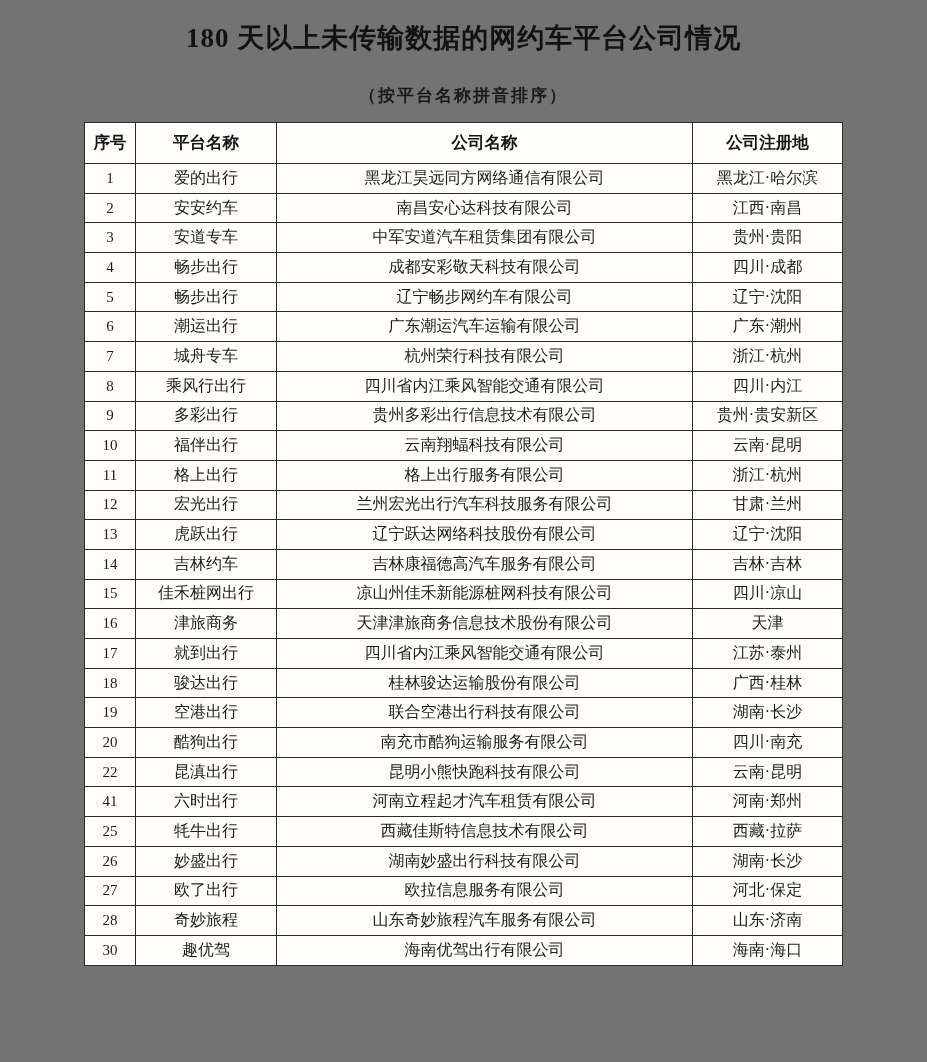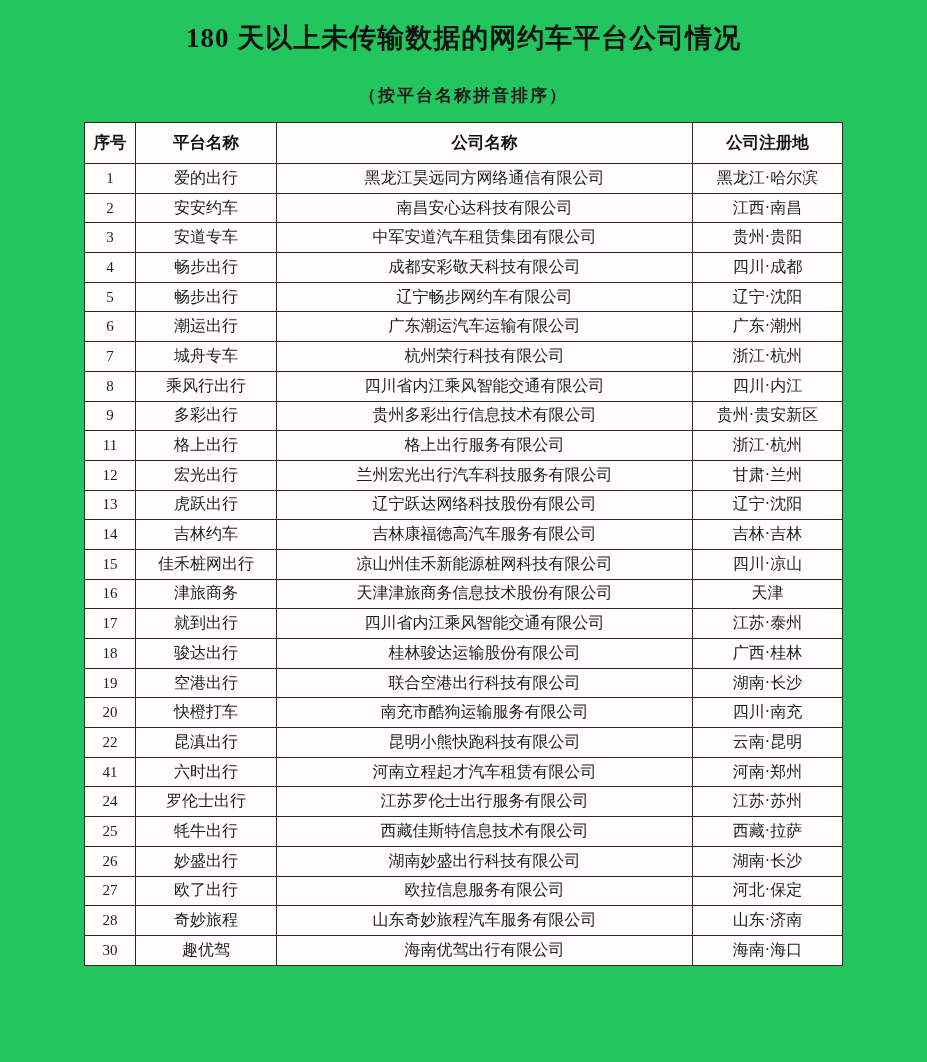--- a/index.html
+++ b/index.html
@@ -1,21 +1,21 @@
 <!DOCTYPE html>
 <html><head>
 <meta charset="utf-8">
 <style>
   html, body { margin: 0; padding: 0; background: #ffffff; }
   .page {
     position: relative;
     width: 927px;
     height: 1062px;
     margin: 0 auto;
-    background: #22c55e;
+    background: #737373;
     overflow: hidden;
     font-family: "Liberation Serif", "DejaVu Serif", serif;
     color: #1c1c1c;
   }
   .doc-title {
     text-align: center;
     padding-top: 20px;
     font-size: 27px;
     font-weight: bold;
     letter-spacing: 1px;
@@ -135,20 +135,26 @@
           <td>四川省内江乘风智能交通有限公司</td>
           <td>四川·内江</td>
         </tr>
         <tr>
           <td class="num-cell">9</td>
           <td>多彩出行</td>
           <td>贵州多彩出行信息技术有限公司</td>
           <td>贵州·贵安新区</td>
         </tr>
         <tr>
+          <td class="num-cell">10</td>
+          <td>福伴出行</td>
+          <td>云南翔蝠科技有限公司</td>
+          <td>云南·昆明</td>
+        </tr>
+        <tr>
           <td class="num-cell">11</td>
           <td>格上出行</td>
           <td>格上出行服务有限公司</td>
           <td>浙江·杭州</td>
         </tr>
         <tr>
           <td class="num-cell">12</td>
           <td>宏光出行</td>
           <td>兰州宏光出行汽车科技服务有限公司</td>
           <td>甘肃·兰州</td>
@@ -190,43 +196,37 @@
           <td>广西·桂林</td>
         </tr>
         <tr>
           <td class="num-cell">19</td>
           <td>空港出行</td>
           <td>联合空港出行科技有限公司</td>
           <td>湖南·长沙</td>
         </tr>
         <tr>
           <td class="num-cell">20</td>
-          <td>快橙打车</td>
+          <td>酷狗出行</td>
           <td>南充市酷狗运输服务有限公司</td>
           <td>四川·南充</td>
         </tr>
         <tr>
           <td class="num-cell">22</td>
           <td>昆滇出行</td>
           <td>昆明小熊快跑科技有限公司</td>
           <td>云南·昆明</td>
         </tr>
         <tr>
           <td class="num-cell">41</td>
           <td>六时出行</td>
           <td>河南立程起才汽车租赁有限公司</td>
           <td>河南·郑州</td>
         </tr>
         <tr>
-          <td class="num-cell">24</td>
-          <td>罗伦士出行</td>
-          <td>江苏罗伦士出行服务有限公司</td>
-          <td>江苏·苏州</td>
-        </tr>
-        <tr>
           <td class="num-cell">25</td>
           <td>牦牛出行</td>
           <td>西藏佳斯特信息技术有限公司</td>
           <td>西藏·拉萨</td>
         </tr>
         <tr>
           <td class="num-cell">26</td>
           <td>妙盛出行</td>
           <td>湖南妙盛出行科技有限公司</td>
           <td>湖南·长沙</td>

